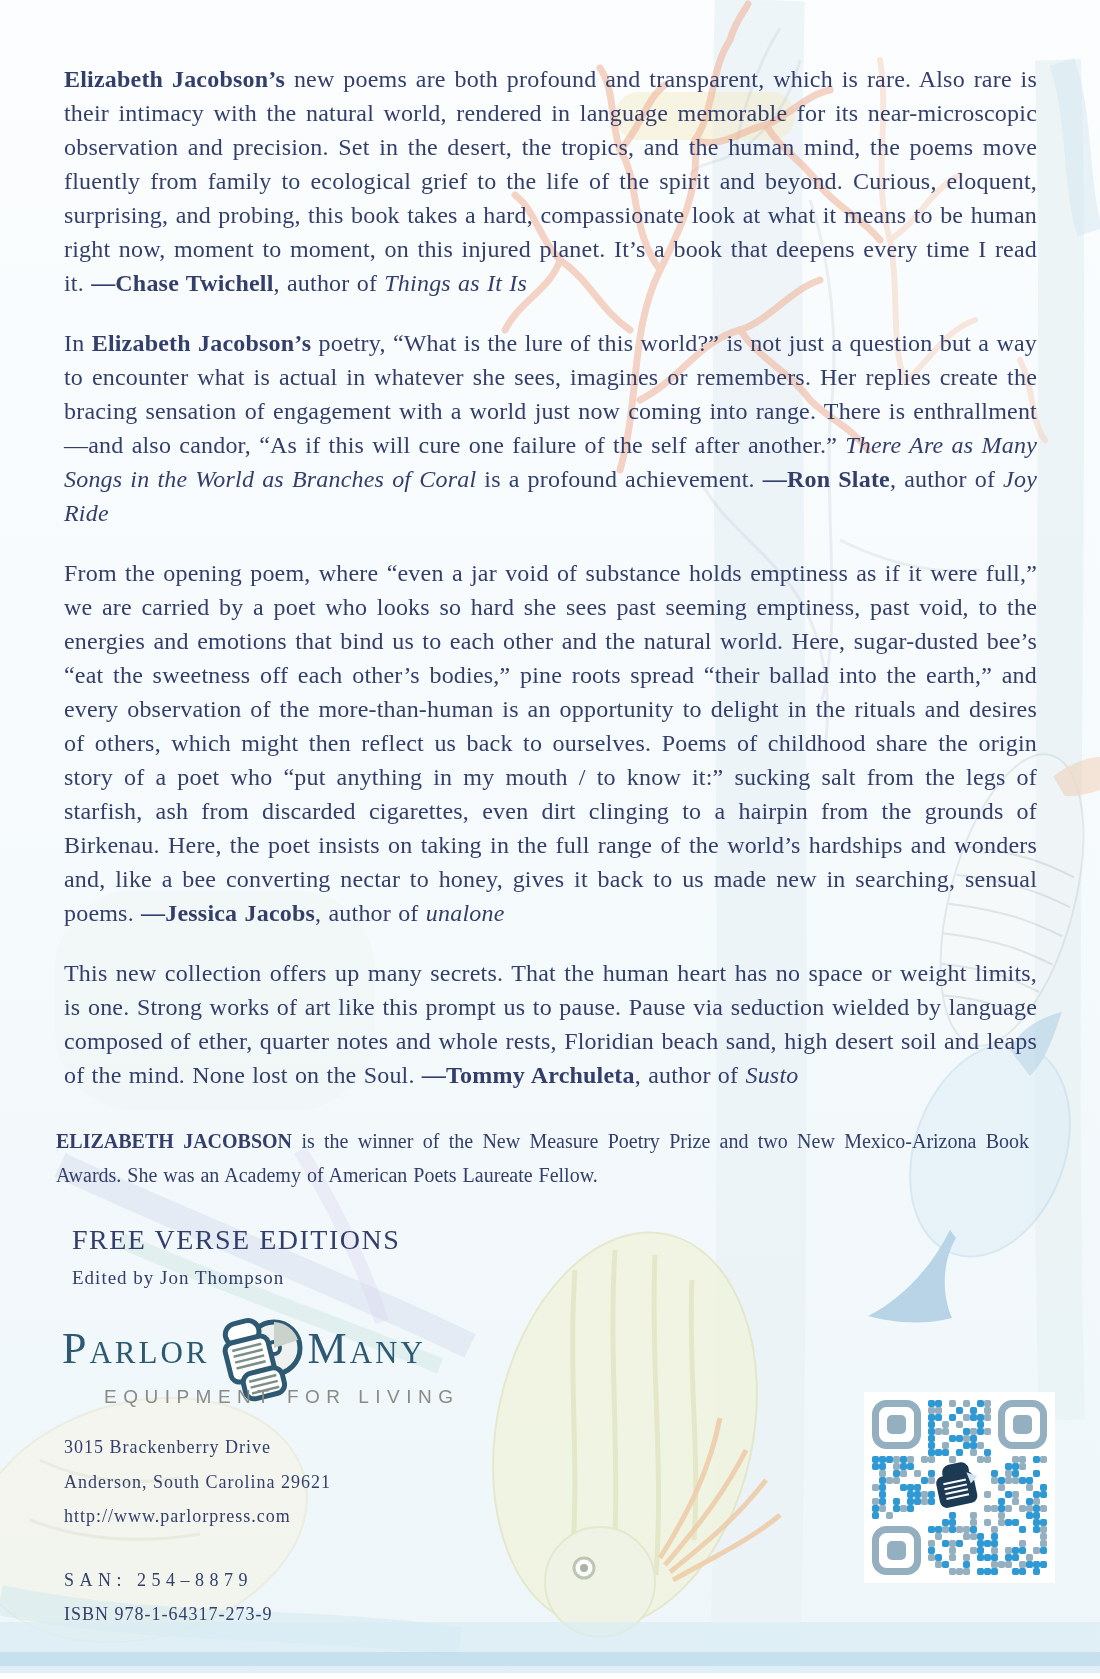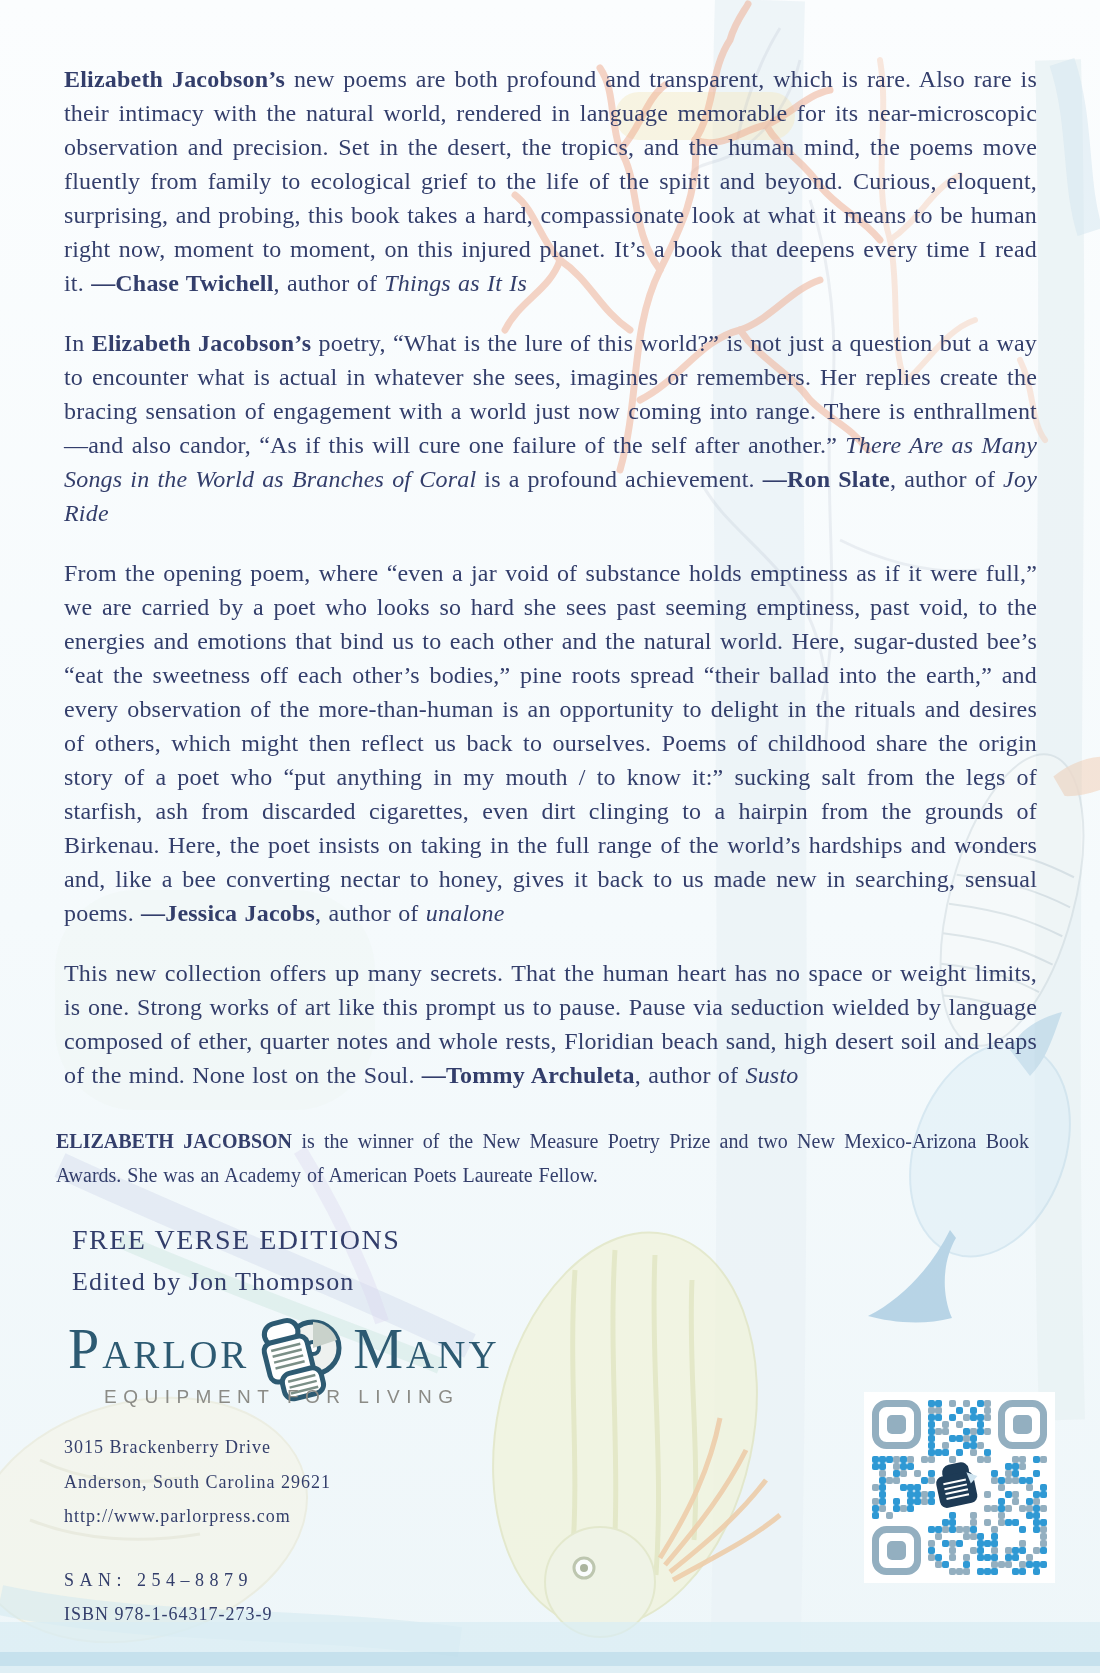--- a/index.html
+++ b/index.html
@@ -14,24 +14,24 @@
   
   #blurbs{top:62px;left:64px;width:973px;}
   #blurbs p{margin:0 0 26px 0;font-size:24px;line-height:34px;text-align:justify;word-spacing:1px;letter-spacing:0.2px;}
   .b{font-weight:bold;}
   .i{font-style:italic;}
   
   #bio{top:1104px;left:56px;width:973px;font-size:20px;line-height:34px;text-align:justify;word-spacing:1px;}
   
   #series{top:1224px;left:64px;width:700px;margin-left:8px;}
   .series-title{font-size:28px;letter-spacing:1.5px;margin:0 0 11px 0;}
-  .series-editor{font-size:26px;letter-spacing:1px;}
+  .series-editor{font-size:19px;letter-spacing:1px;}
   
   #logo{top:1316px;left:62px;display:flex;align-items:flex-start;}
-  .logo-word{font-variant:small-caps;font-size:56px;line-height:66px;letter-spacing:3px;color:#2d5a72;margin-left:6px;}
+  .logo-word{font-variant:small-caps;font-size:44px;line-height:66px;letter-spacing:3px;color:#2d5a72;}
   .logo-mark{margin:-6px -4px 0 -2px;}
   .logo-tagline{position:absolute;left:42px;top:70px;font-family:"Liberation Sans","DejaVu Sans",sans-serif;
     font-size:19px;letter-spacing:6.5px;color:#8b8b86;white-space:nowrap;}
   
   #address{top:1430px;left:64px;font-size:18px;line-height:34.5px;letter-spacing:1px;}
   #address .address-line:nth-child(4){letter-spacing:5.5px;margin-top:29px;}
   
   #qr{top:1392px;left:864px;background:#ffffff;padding:8px;line-height:0;}
 </style>
 </head>

